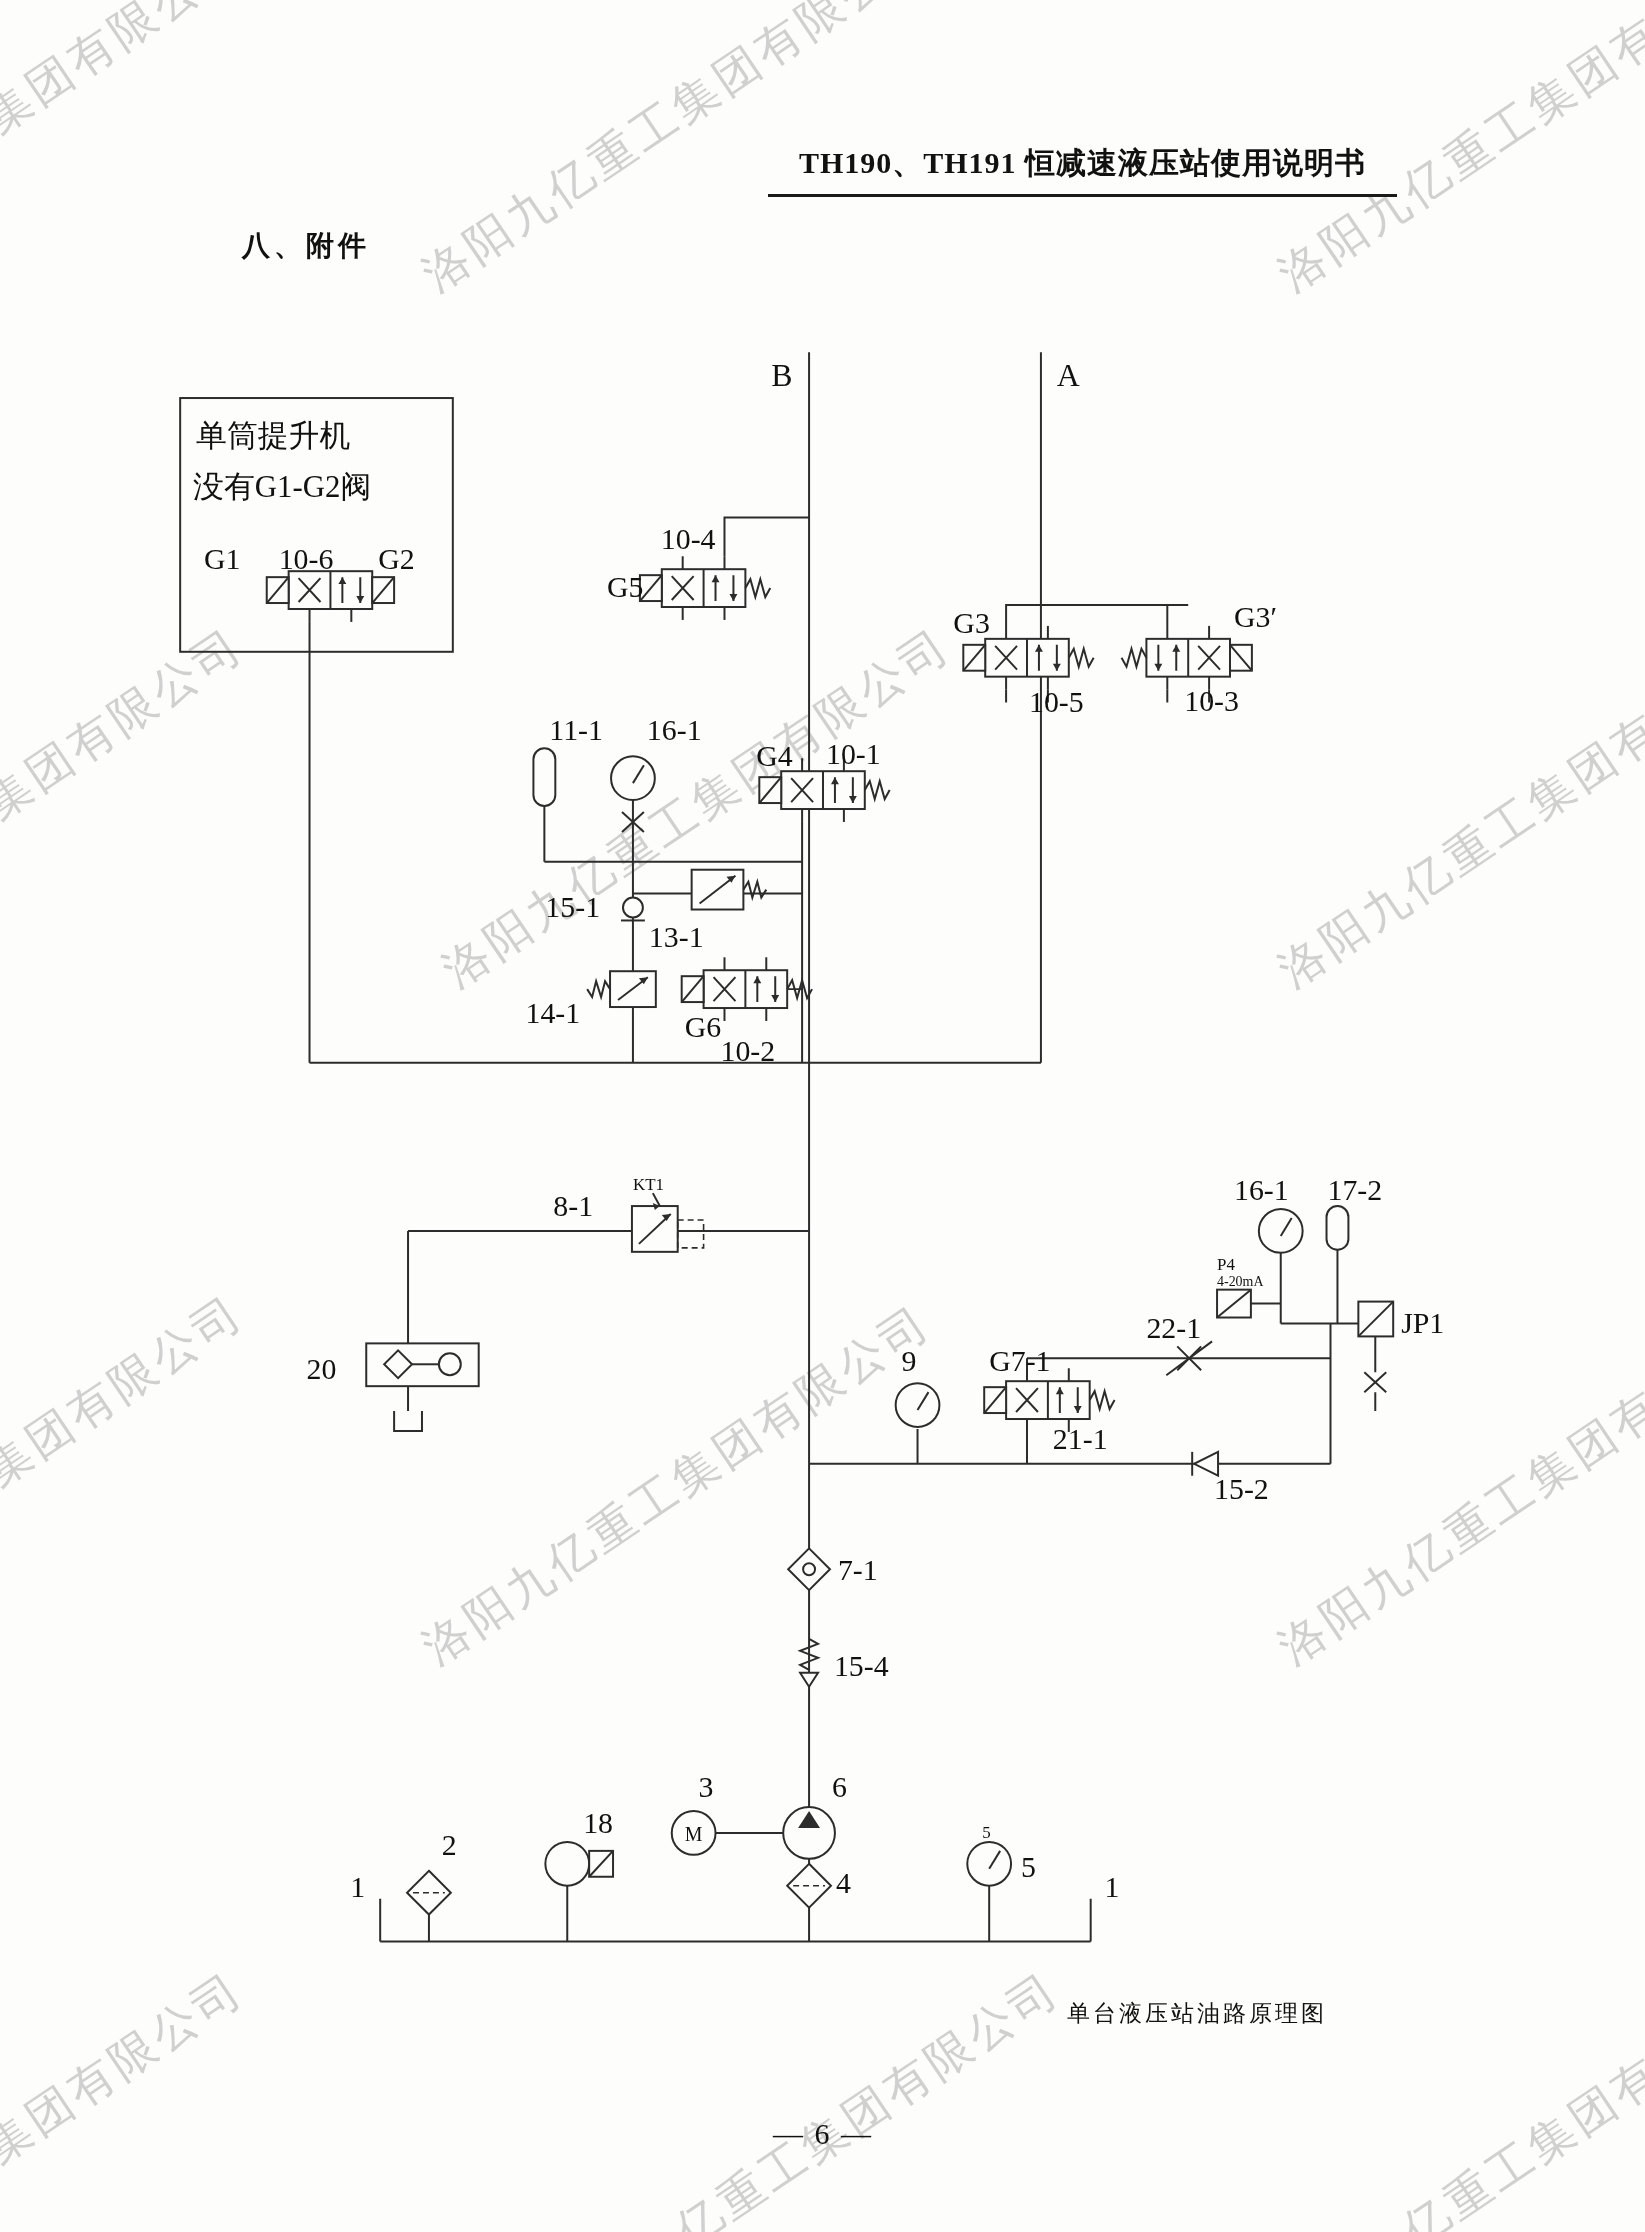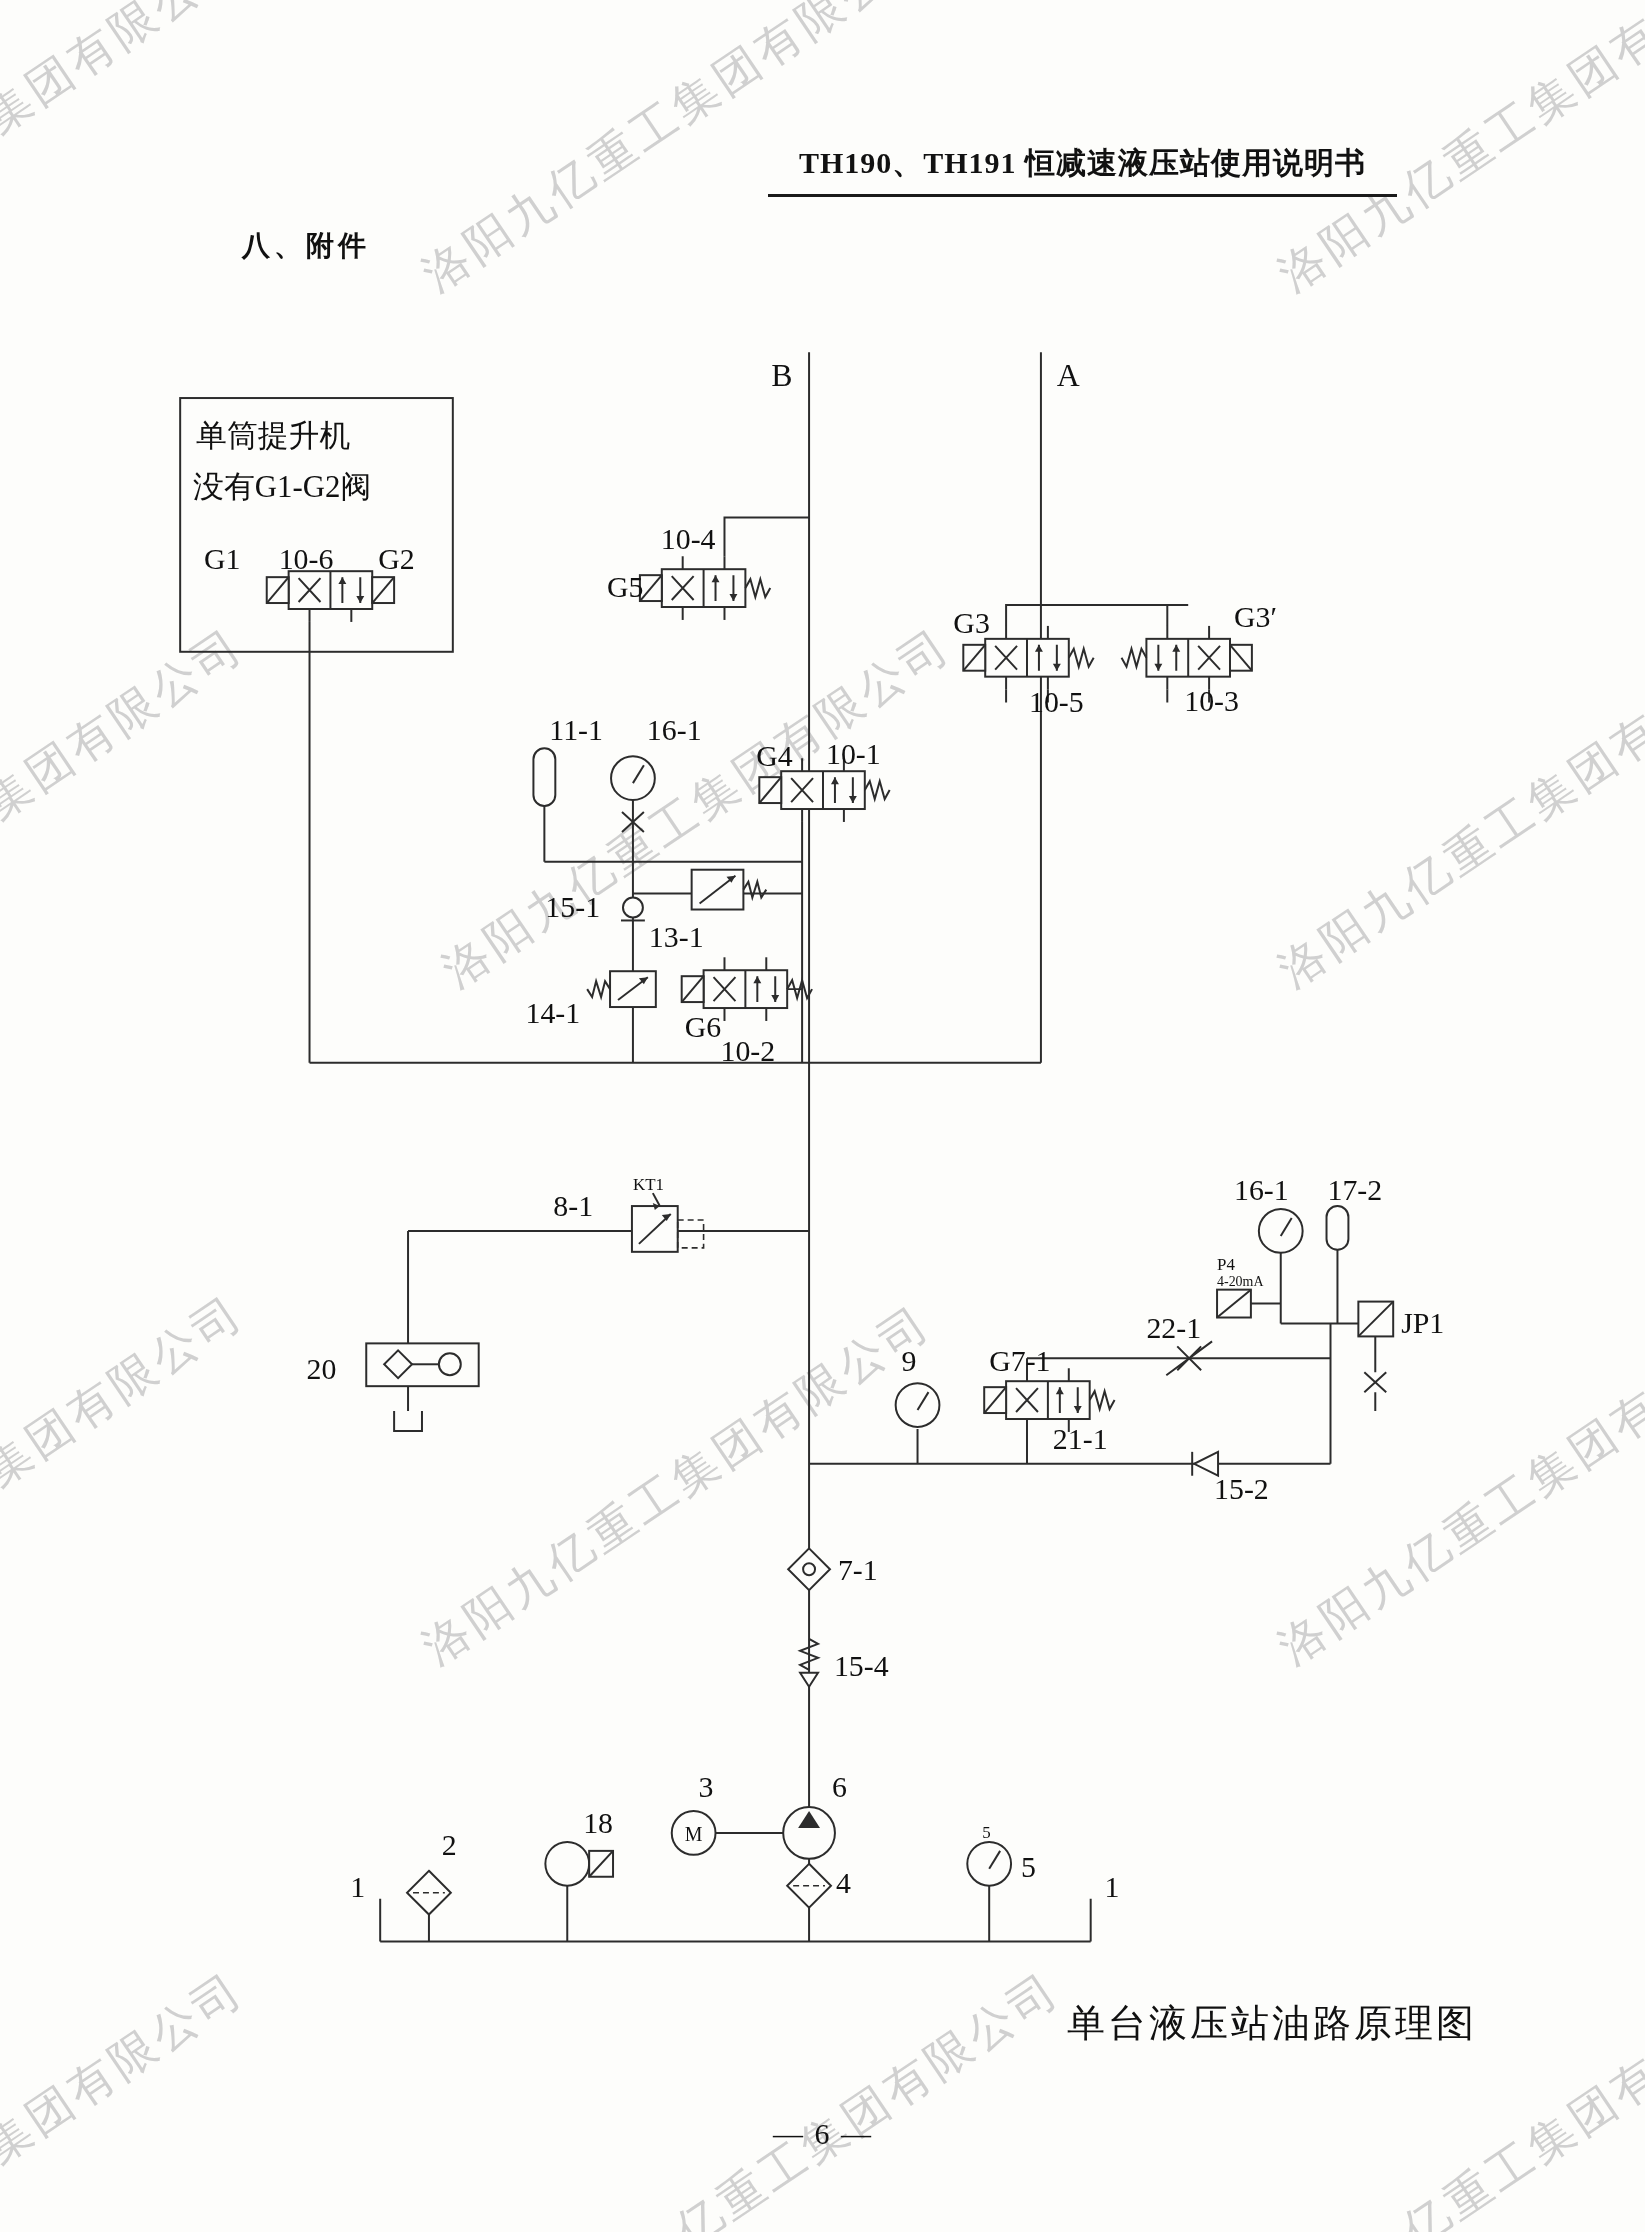--- a/index.html
+++ b/index.html
@@ -7,21 +7,21 @@
         font-family:"Liberation Serif",serif;color:#111;}
   
   .wm{position:absolute;white-space:nowrap;color:#c6c6c6;font-size:46px;letter-spacing:4px;
       transform:rotate(-34deg);transform-origin:left center;opacity:.8;
       font-family:"Liberation Sans",sans-serif;pointer-events:none;}
   
   .doc-header{position:absolute;left:768px;top:143px;width:629px;text-align:center;
       font-size:30px;font-weight:bold;letter-spacing:1px;padding-bottom:10px;
       border-bottom:3px solid #1a1a1a;}
   .section-title{position:absolute;left:242px;top:227px;font-size:28px;font-weight:bold;letter-spacing:4px;}
-  .caption{position:absolute;left:1067px;top:1998px;font-size:38px;letter-spacing:3px;}
+  .caption{position:absolute;left:1067px;top:1998px;font-size:23px;letter-spacing:3px;}
   .pagenum{position:absolute;left:0;top:2117px;width:1646px;text-align:center;font-size:30px;letter-spacing:2px;}
   
   svg.schematic{position:absolute;left:0;top:0;}
   svg .ln{stroke:#2c2c2c;stroke-width:2;fill:none;}
   svg .w{fill:#fdfdfb;stroke:#2c2c2c;stroke-width:2;}
   svg .f{fill:#2c2c2c;stroke:none;}
   svg .dash{stroke:#2c2c2c;stroke-width:1.6;fill:none;stroke-dasharray:6 4;}
   svg text{fill:#111;font-family:"Liberation Serif",serif;}
   svg .lbl{font-size:30px;}
   svg .lbl-big{font-size:32px;}

